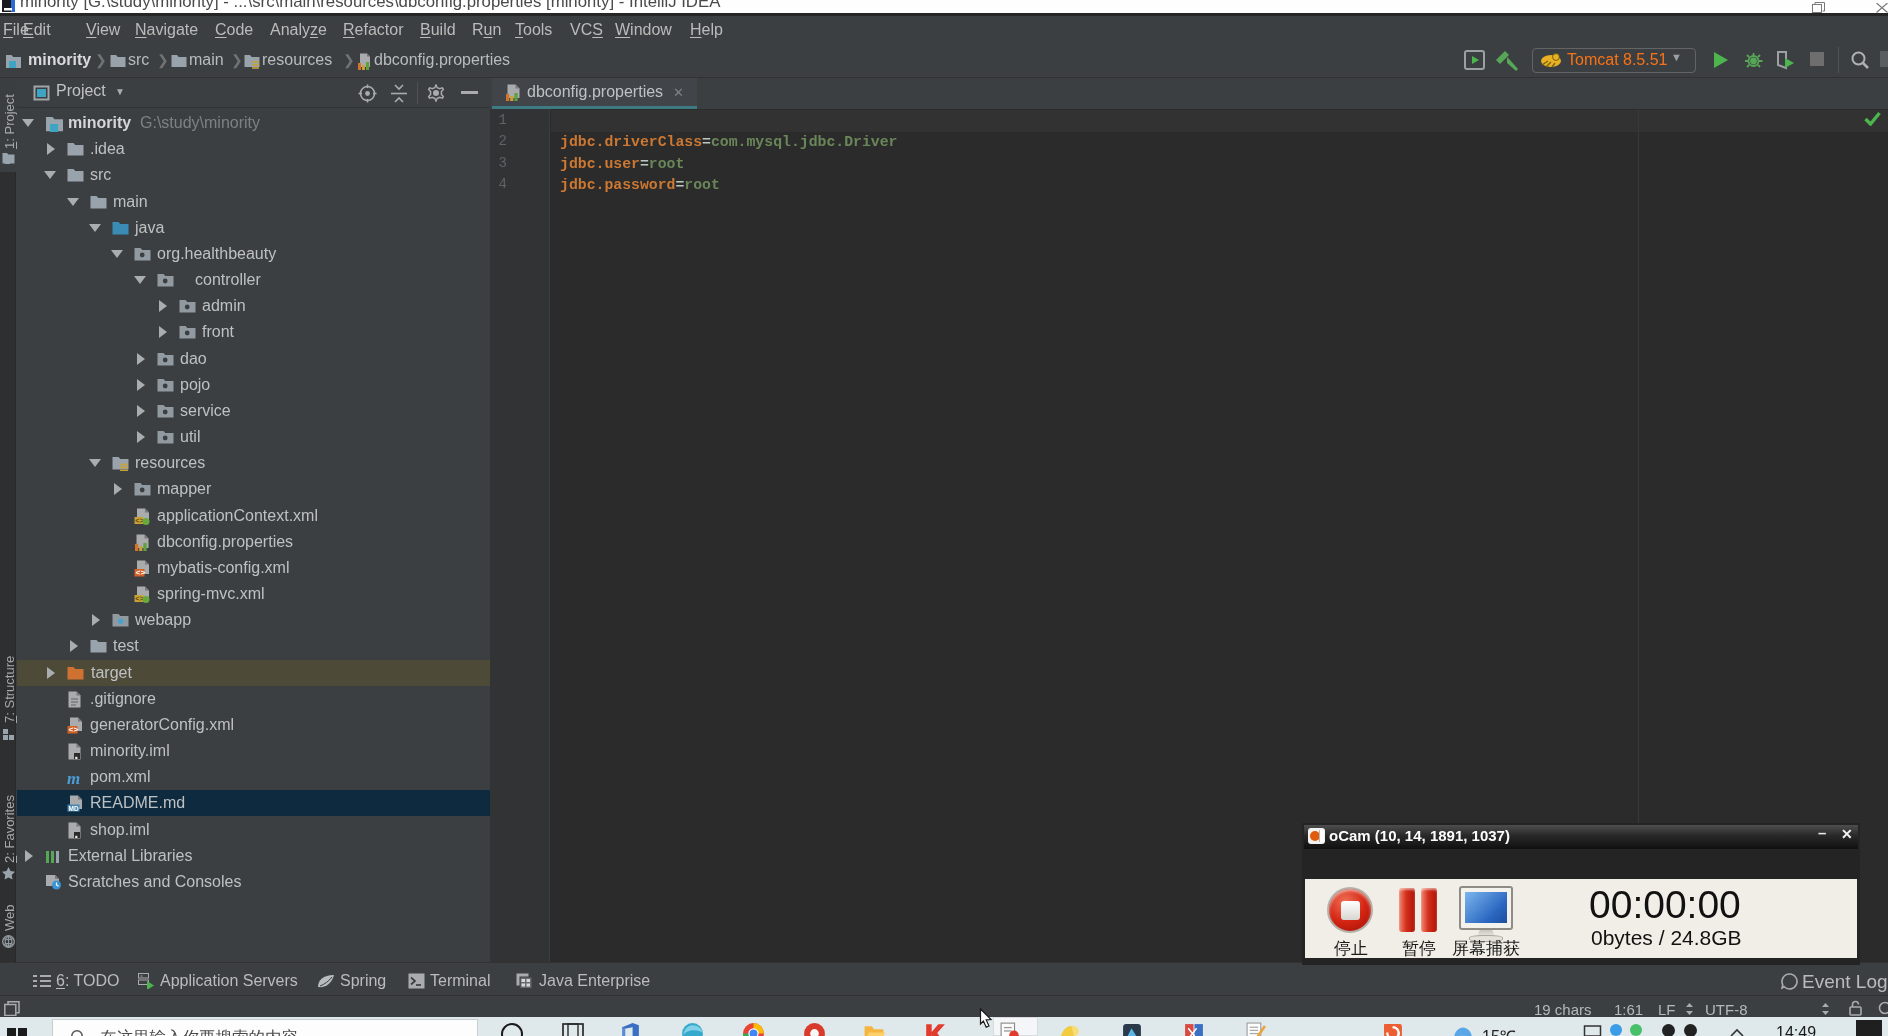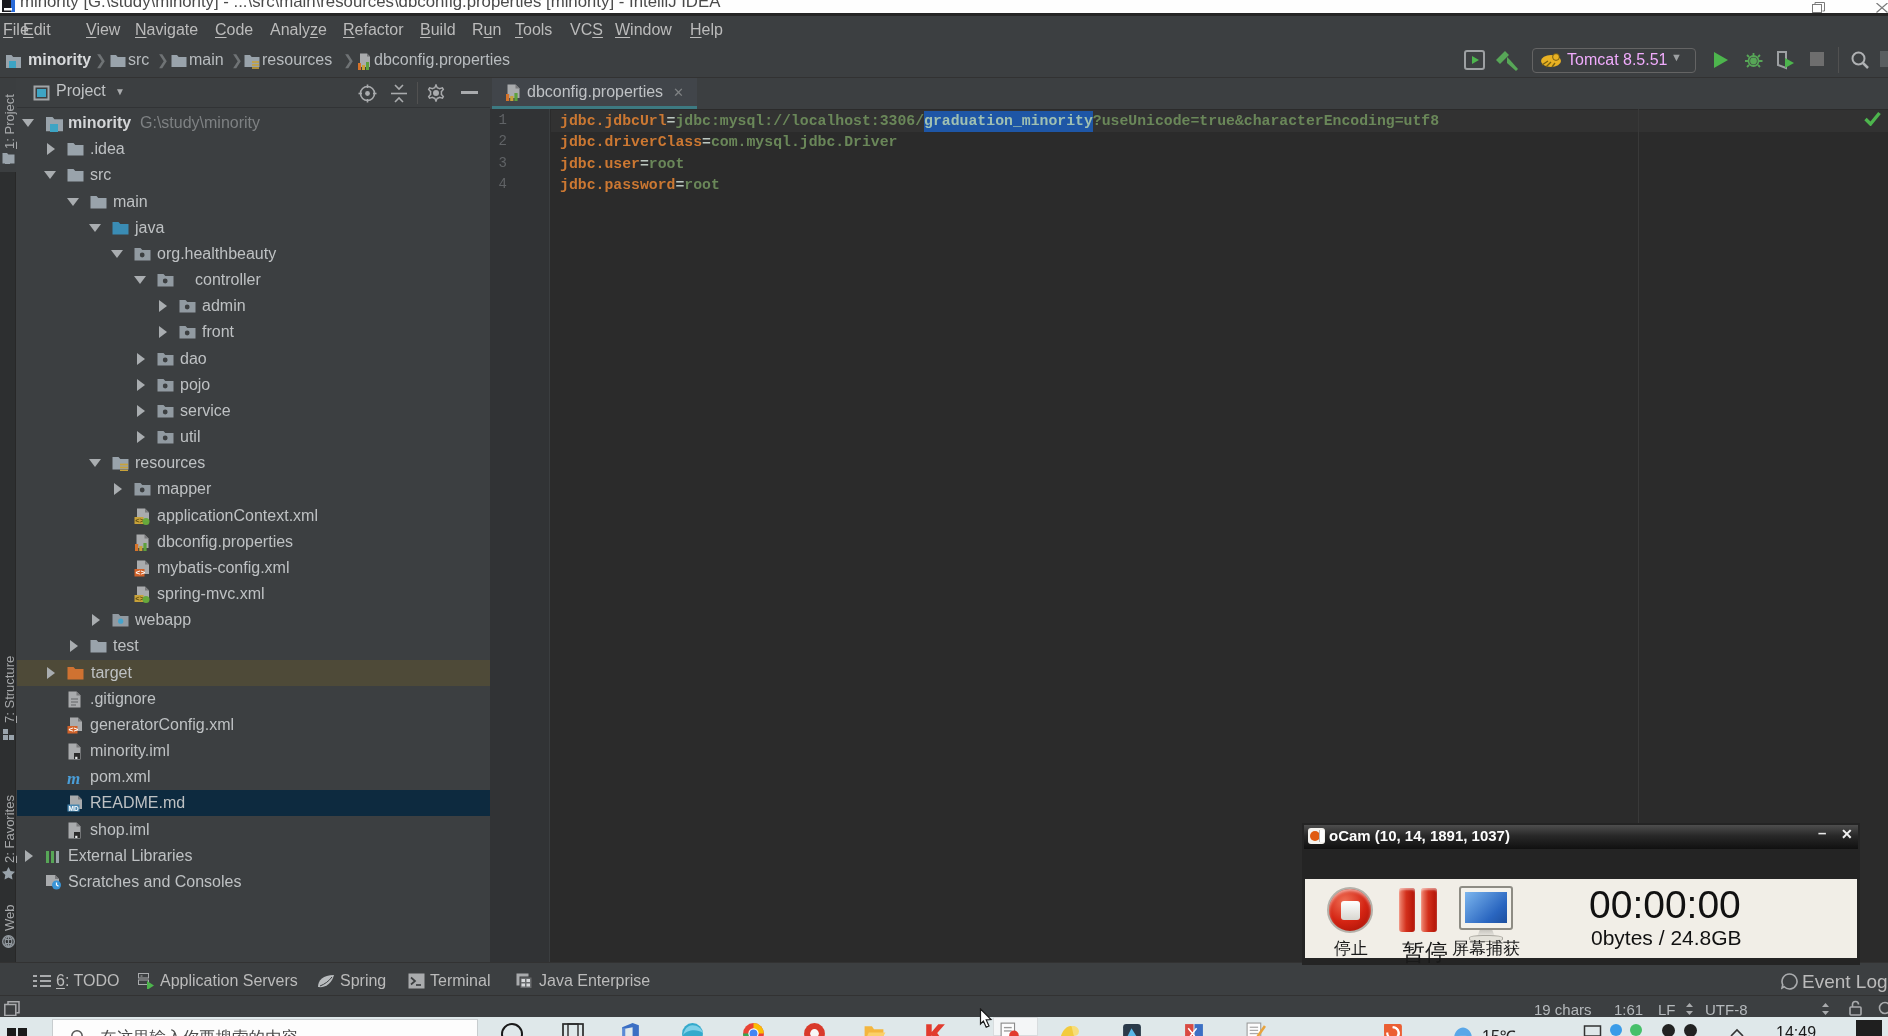--- a/index.html
+++ b/index.html
@@ -135,21 +135,21 @@
         <path d="M10 2l4 4-9 9-4-4z"></path>
         <path d="M12 8l3 3 8 9-2 2-9-8z"></path>
       </g>
     </svg>
   <div class="abs" style="left:1532px;top:5px;width:164px;height:25px;border:1px solid #646464;border-radius:4px">
     <svg class="abs" style="left:7px;top:4px" width="22" height="15" viewBox="0 0 22 15">
         <ellipse cx="11" cy="8" rx="10" ry="6" fill="#e8b123"></ellipse>
         <circle cx="16" cy="4" r="3.4" fill="#e8b123" stroke="#5a4a10" stroke-width="0.8"></circle>
         <path d="M2 12l6-4M6 14l5-5M12 14l3-4" stroke="#7a6210" stroke-width="1.4"></path>
       </svg>
-    <span class="abs" style="left:34px;top:2px;font-size:16px;color:#f0abfc;white-space:nowrap">Tomcat 8.5.51</span>
+    <span class="abs" style="left:34px;top:2px;font-size:16px;color:#f97316;white-space:nowrap">Tomcat 8.5.51</span>
     <span class="abs" style="left:138px;top:2px;font-size:11px;color:#9da0a2">▼</span>
   </div>
   <svg class="abs" style="left:1712px;top:8px" width="17" height="18" viewBox="0 0 17 18">
       <path d="M2 1l14 8-14 8z" fill="#4db54d"></path>
     </svg>
   <svg class="abs" style="left:1744px;top:7px" width="19" height="19" viewBox="0 0 19 19">
       <g fill="none" stroke="#57a657" stroke-width="1.8">
         <circle cx="9.5" cy="11" r="5"></circle>
         <path d="M9.5 6V3M5 7L3 5M14 7l2-2M4.5 11H1M15 11h3.5M5 15l-2 2M14 15l2 2"></path>
       </g>
@@ -558,21 +558,20 @@
         <rect x="9.4" y="9" width="3.2" height="8" fill="#5da03c"></rect>
       </svg>
   <span style="margin-left:7px;font-size:16px;color:#bfc2c5">dbconfig.properties</span>
   <span style="margin-left:10px;font-size:13px;color:#7f8284">✕</span>
 </div>
     <div id="tabu"></div>
   </div>
 <div class="abs" id="editor">
   <div id="caretline"></div>
   <div id="marginline"></div>
-  <div class="codeline" style="top:1.5px"><span class="k">jdbc.jdbcUrl</span><span class="s">=</span><span class="v">jdbc:mysql://localhost:3306/</span><span class="v" style="display:inline-block;vertical-align:top;height:21.5px;background:#1e56a6;color:#9fc0b2">graduation_minority</span><span class="v">?useUnicode=true&amp;characterEncoding=utf8</span></div>
   <div class="codeline" style="top:23px"><span class="k">jdbc.driverClass</span><span class="s">=</span><span class="v">com.mysql.jdbc.Driver</span></div>
   <div class="codeline" style="top:44.5px"><span class="k">jdbc.user</span><span class="s">=</span><span class="v">root</span></div>
   <div class="codeline" style="top:66px"><span class="k">jdbc.password</span><span class="s">=</span><span class="v">root</span></div>
   <div id="gutter">
     <div class="lnum" style="top:2.5px">1</div>
     <div class="lnum" style="top:24px">2</div>
     <div class="lnum" style="top:45.5px">3</div>
     <div class="lnum" style="top:67px">4</div>
   </div>
   <svg class="abs" style="left:1374px;top:2px" width="17" height="15" viewBox="0 0 17 15">
@@ -757,21 +756,21 @@
     <span class="abs" style="left:25px;top:2px;font-size:15px;font-weight:bold;color:#fdfdfd;font-family:'Liberation Sans',sans-serif">oCam (10, 14, 1891, 1037)</span>
     <span class="abs" style="left:514px;top:-1px;font-size:15px;font-weight:bold;color:#e8e8e8">–</span>
     <span class="abs" style="left:537px;top:1px;font-size:14px;font-weight:bold;color:#f2f2f2">✕</span>
   </div>
   <div class="abs" style="left:3px;top:56px;width:552px;height:79px;background:#f1eee7">
     <div class="abs" style="left:22px;top:8px;width:46px;height:46px;border-radius:50%;background:radial-gradient(circle at 38% 30%,#ef6f55,#d42413 52%,#9e0e03);border:2px solid #b4b1aa;box-shadow:inset 0 2px 3px rgba(255,255,255,.55)"></div>
     <div class="abs" style="left:36px;top:22px;width:19px;height:19px;background:linear-gradient(#ffffff,#d8d6d0);border-radius:3px"></div>
     <span class="abs" style="left:29px;top:58px;font-size:17px;color:#1a1a1a">停止</span>
     <div class="abs" style="left:94px;top:9px;width:16px;height:44px;border-radius:3px;background:linear-gradient(90deg,#f08a75,#d3301c 45%,#b01205);box-shadow:inset 0 2px 2px rgba(255,255,255,.5)"></div>
     <div class="abs" style="left:116px;top:9px;width:16px;height:44px;border-radius:3px;background:linear-gradient(90deg,#f08a75,#d3301c 45%,#b01205);box-shadow:inset 0 2px 2px rgba(255,255,255,.5)"></div>
-    <span class="abs" style="left:97px;top:58px;font-size:23px;color:#1a1a1a">暂停</span>
+    <span class="abs" style="left:97px;top:58px;font-size:17px;color:#1a1a1a">暂停</span>
     <div class="abs" style="left:154px;top:7px;width:54px;height:44px;background:#f4f2ec;border:2px solid #8e8c84;border-radius:3px"></div>
     <div class="abs" style="left:160px;top:13px;width:42px;height:31px;background:linear-gradient(135deg,#7cb6ee,#2a66c0 70%,#1d4f9e)"></div>
     <div class="abs" style="left:172px;top:51px;width:18px;height:7px;background:linear-gradient(#c8c6c0,#eceae4);clip-path:polygon(15% 0,85% 0,100% 100%,0 100%)"></div>
     <div class="abs" style="left:164px;top:56px;width:34px;height:7px;background:#e4e2da;border:1px solid #aaa8a0;border-radius:40%"></div>
     <span class="abs" style="left:147px;top:58px;font-size:17px;color:#1a1a1a">屏幕捕获</span>
     <span class="abs" style="left:284px;top:4px;font-size:39px;color:#111">00:00:00</span>
     <span class="abs" style="left:286px;top:47px;font-size:21px;color:#111">0bytes / 24.8GB</span>
   </div>
 </div>
 <svg class="abs" style="left:978px;top:1008px;z-index:50" width="17" height="21" viewBox="0 0 17 21">

